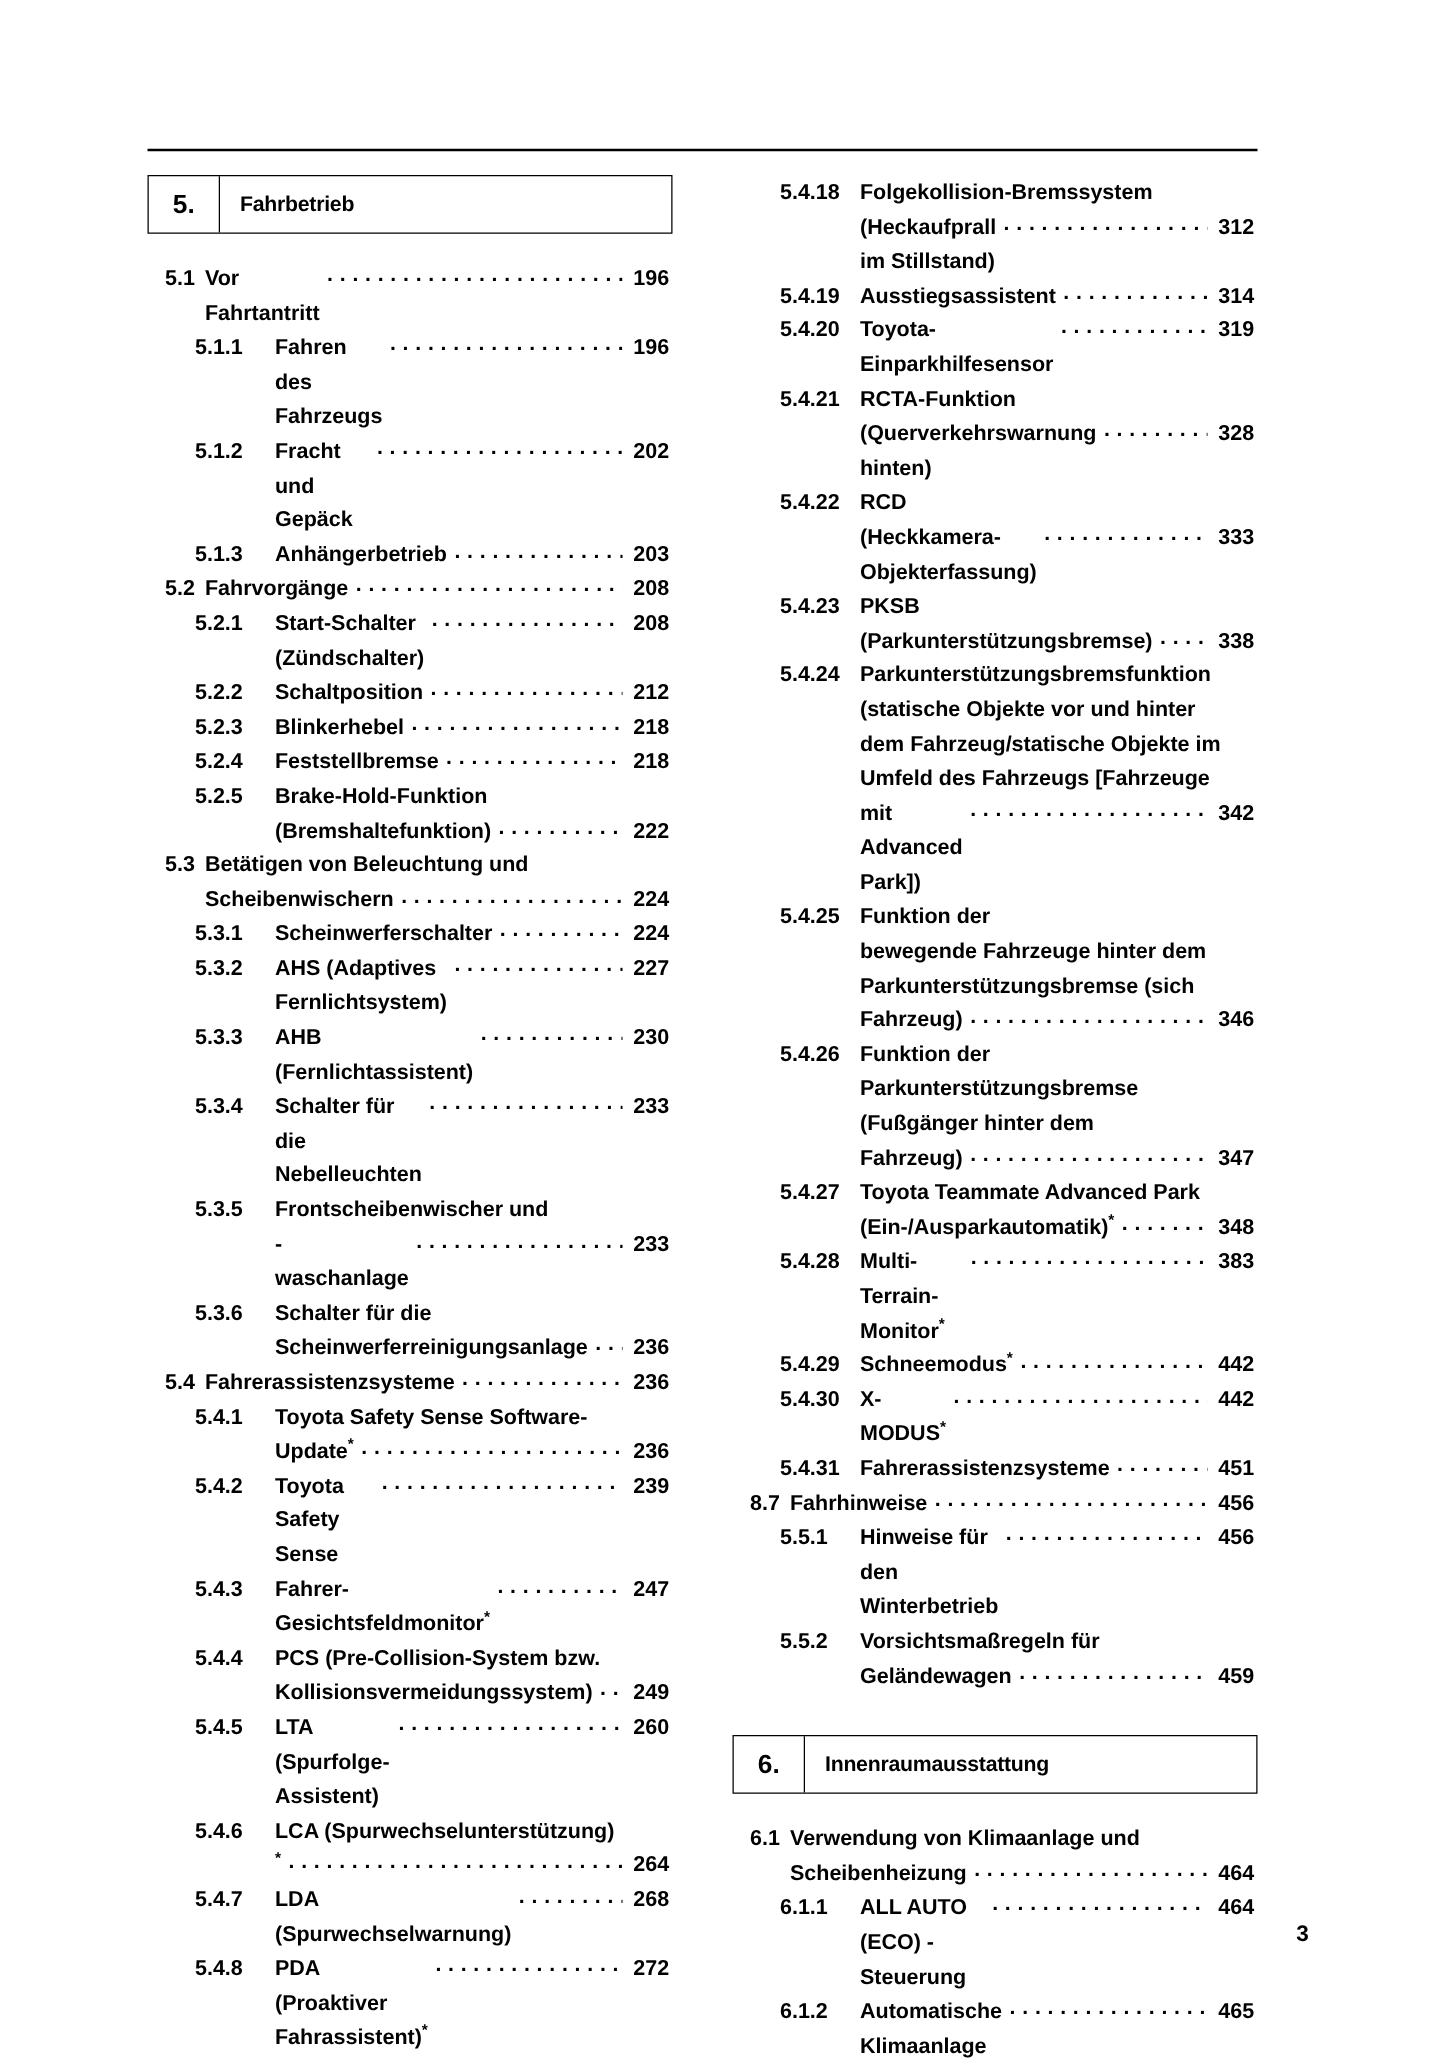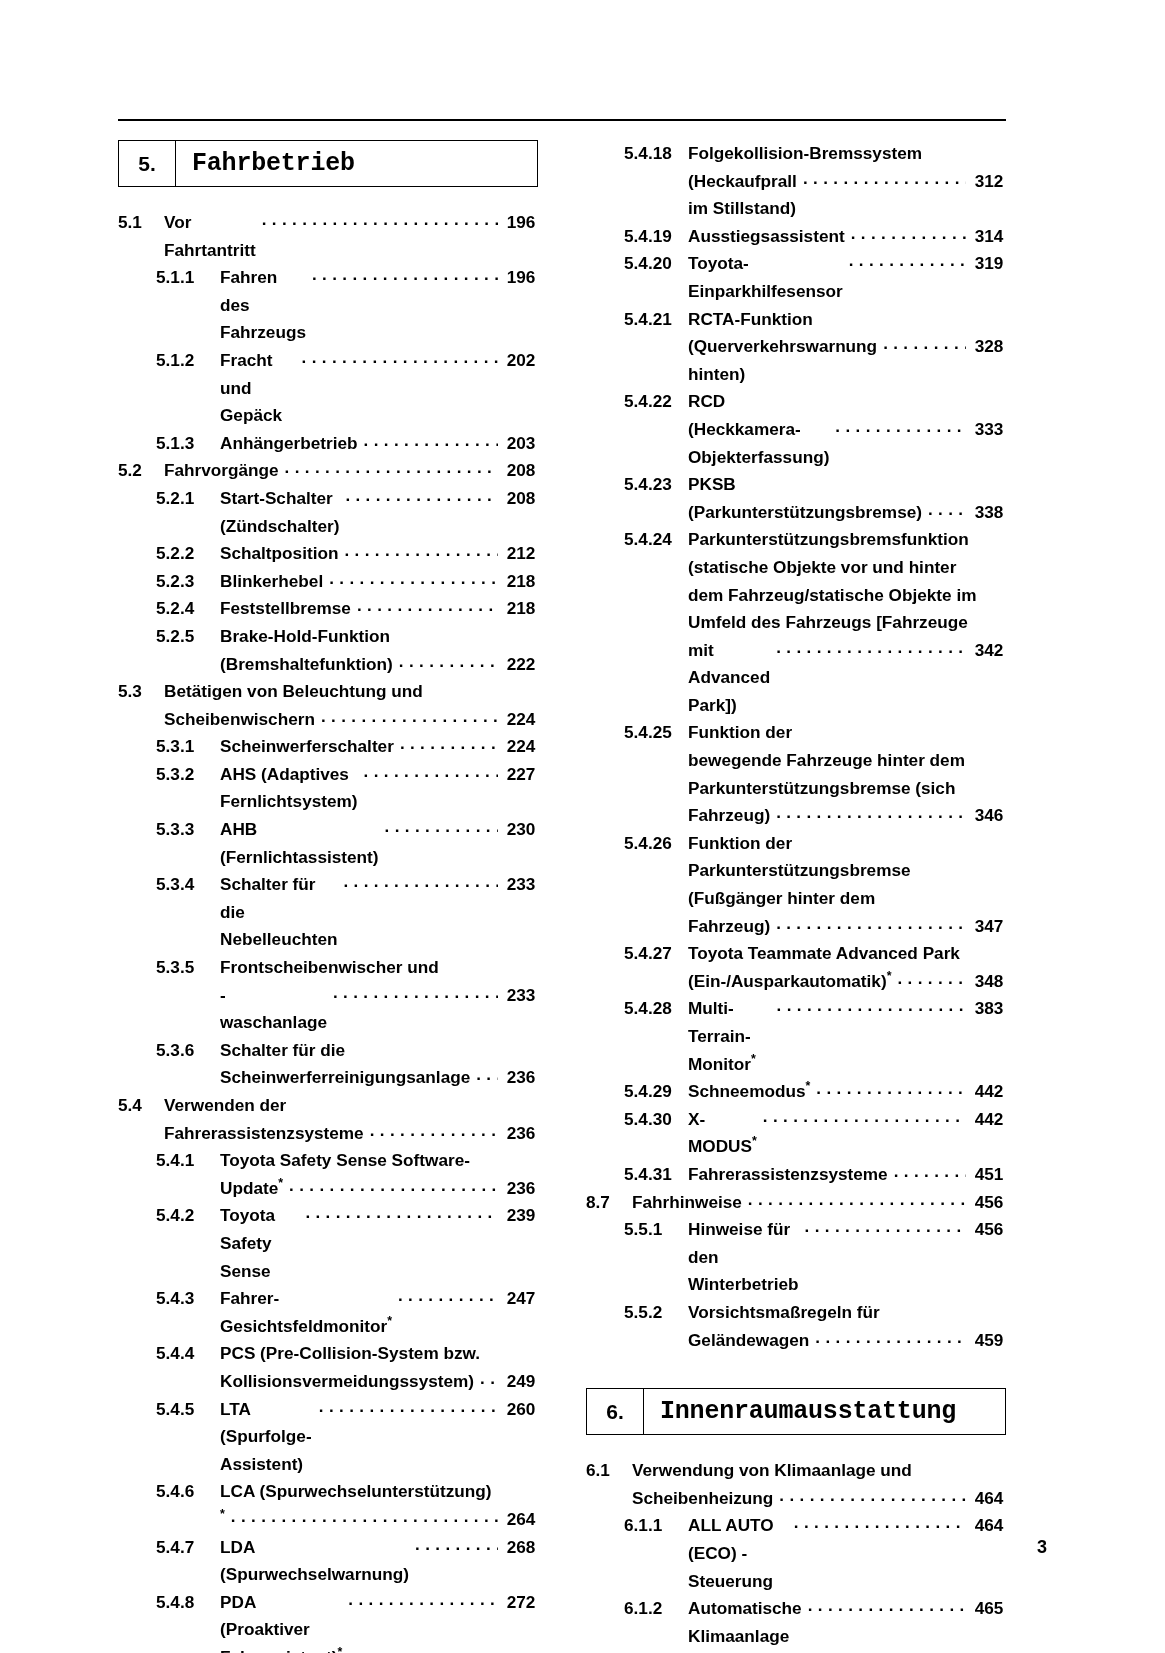--- a/index.html
+++ b/index.html
@@ -55,43 +55,42 @@
     justify-content: center;
     font-weight: bold;
     font-size: 21px;
   }
   .chapter-title {
     flex: 1;
     display: flex;
     align-items: center;
     padding-left: 16px;
     font-weight: bold;
-    font-size: 25px;
+    font-size: 17px;
     letter-spacing: -0.2px;
-    font-family: Liberation Mono, monospace;
   }
   .chapter-box.ch6 { margin-top: 34px; }
 
   
   .toc-list { margin: 0; padding: 0; }
 
   .entry {
     display: flex;
     align-items: flex-start;
     font-size: 17.2px;
     line-height: 27.6px;
     margin: 0;
     font-weight: bold;
   }
   .entry .num {
     flex: 0 0 auto;
     white-space: nowrap;
     padding-right: 8px;
   }
-  .entry.lvl1 > .num { width: 38px; }
+  .entry.lvl1 > .num { width: 38px; text-align: right; }
   .entry.lvl2 > .num { width: 56px; }
   .entry.lvl2 { padding-left: 38px; }
   .entry .body {
     flex: 1 1 auto;
     min-width: 0;
   }
   .line {
     display: flex;
     align-items: baseline;
     width: 100%;
@@ -316,21 +315,20 @@
               <div class="line">
                 <span class="txt">Scheinwerferreinigungsanlage</span>
                 <span class="dots">........................................</span>
                 <span class="pg">236</span>
               </div>
             </div>
           </div>
           <div class="entry lvl1">
             <span class="num">5.4</span>
             <div class="body">
-              <div class="line nodots"><span class="txt">Verwenden der</span></div>
               <div class="line">
                 <span class="txt">Fahrerassistenzsysteme</span>
                 <span class="dots">........................................</span>
                 <span class="pg">236</span>
               </div>
             </div>
           </div>
           <div class="entry lvl2">
             <span class="num">5.4.1</span>
             <div class="body">

